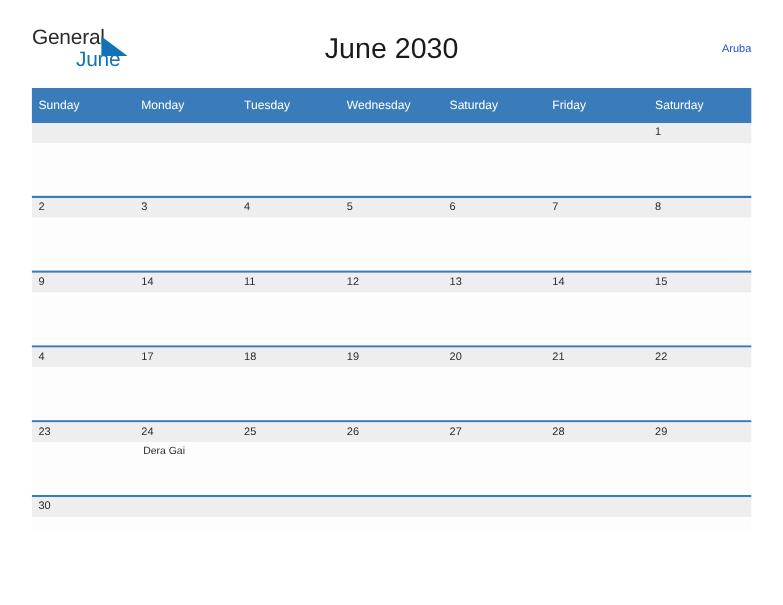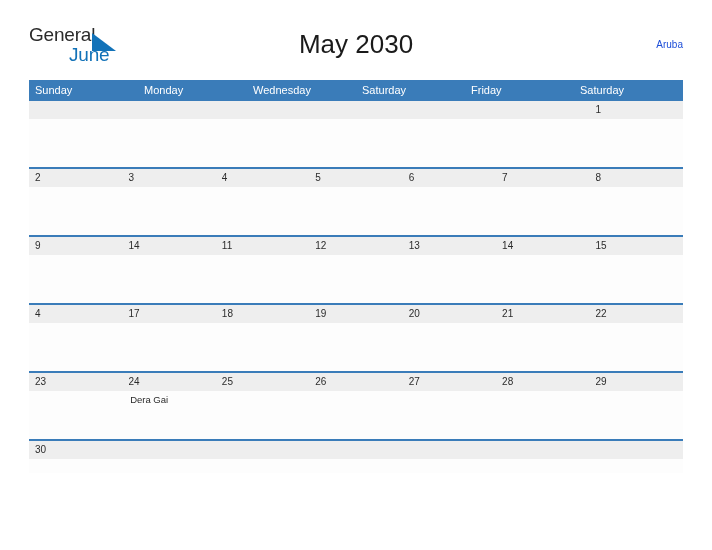--- a/index.html
+++ b/index.html
@@ -79,21 +79,22 @@
   }
 
   
   .grid {
     margin: 6px 29px 0 29px;
     width: 654px;
   }
   .dow-row {
     display: flex;
     background: #3a7cb9;
-    height: 21px;
+    height: 32px;
+    align-items: center;
   }
   .dow-cell {
     flex: 1 1 0;
     color: #ffffff;
     font-size: 11px;
     line-height: 21px;
     padding-left: 6px;
     box-sizing: border-box;
     overflow: hidden;
     white-space: nowrap;
@@ -152,29 +153,30 @@
     <div class="logo">
       <span class="logo-general">General</span>
       <span class="logo-flag">
         <svg width="25" height="19" viewBox="0 0 25 19" xmlns="http://www.w3.org/2000/svg">
           <polygon points="0,0 24,18 0,18" fill="#1272b8"></polygon>
         </svg>
       </span>
       <span class="logo-blue">June</span>
     </div>
 
-    <div class="cal-title">May 2030</div>
+    <div class="cal-title">June 2030</div>
     <div class="cal-location">Aruba</div>
   </div>
 
   <div class="grid">
 
     <div class="dow-row">
       <div class="dow-cell">Sunday</div>
       <div class="dow-cell">Monday</div>
+      <div class="dow-cell">Tuesday</div>
       <div class="dow-cell">Wednesday</div>
       <div class="dow-cell">Saturday</div>
       <div class="dow-cell">Friday</div>
       <div class="dow-cell">Saturday</div>
     </div>
 
     <div class="week-row first">
       <div class="date-band">
         <div class="date-cell"></div>
         <div class="date-cell"></div>

